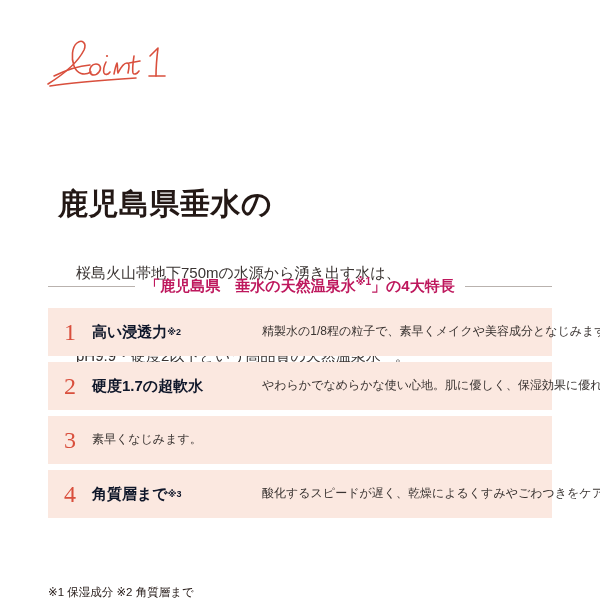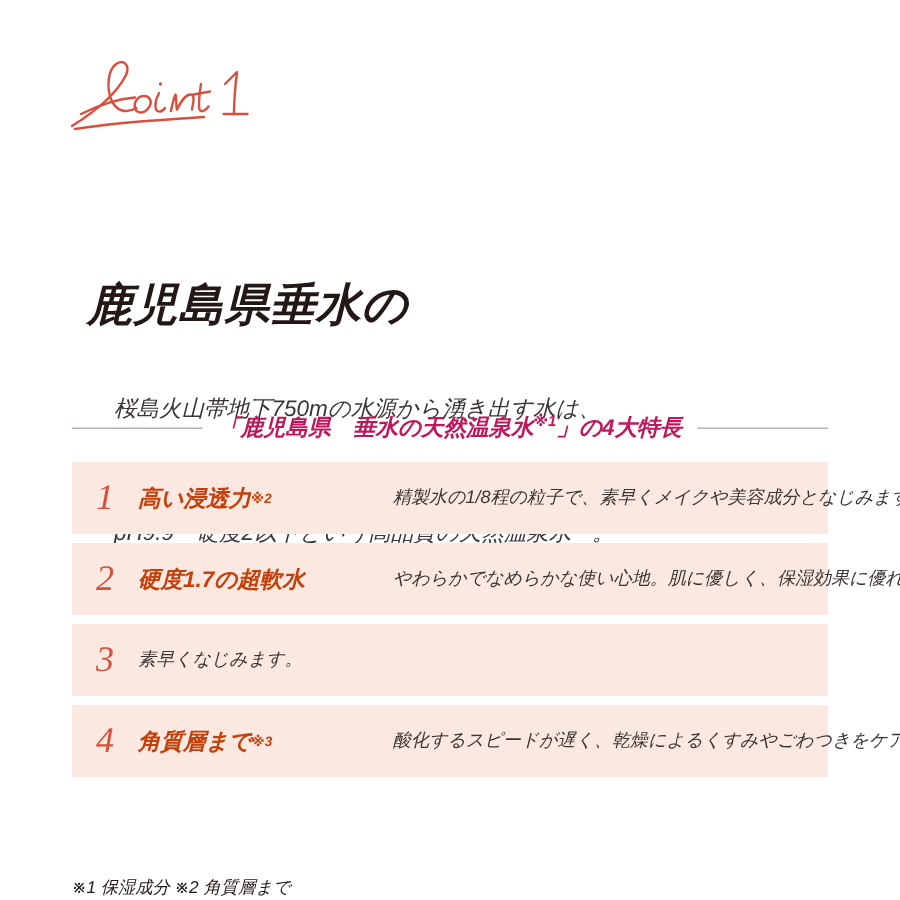--- a/index.html
+++ b/index.html
@@ -13,21 +13,20 @@
     font-family: "Liberation Sans", "DejaVu Sans", sans-serif;
     color: #231815;
     overflow: hidden;
   }
   .page {
     position: relative;
     width: 560px;
     height: 600px;
     box-sizing: border-box;
     padding: 0 72px;
-    font-style: italic;
   }
 
   
   .point-mark {
     position: absolute;
     left: 44px;
     top: 34px;
     width: 130px;
     height: 56px;
   }
@@ -118,21 +117,21 @@
     color: #d94f3d;
     font-family: "Liberation Serif", "DejaVu Serif", serif;
     font-weight: normal;
   }
   .feature-name {
     flex: 0 0 170px;
     display: flex;
     align-items: center;
     font-size: 15px;
     font-weight: bold;
-    color: #c2410c;
+    color: #0f172a;
     white-space: pre;
   }
   .feature-name .sup {
     font-size: 9px;
     vertical-align: super;
   }
   .feature-desc {
     flex: 1 1 auto;
     display: flex;
     align-items: center;

